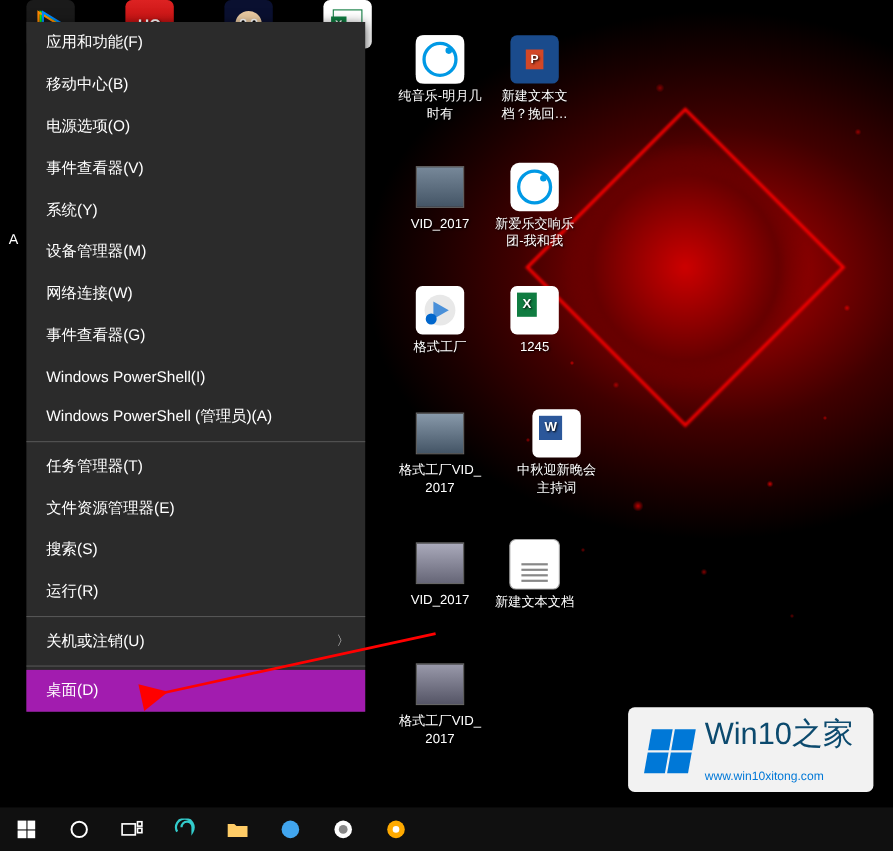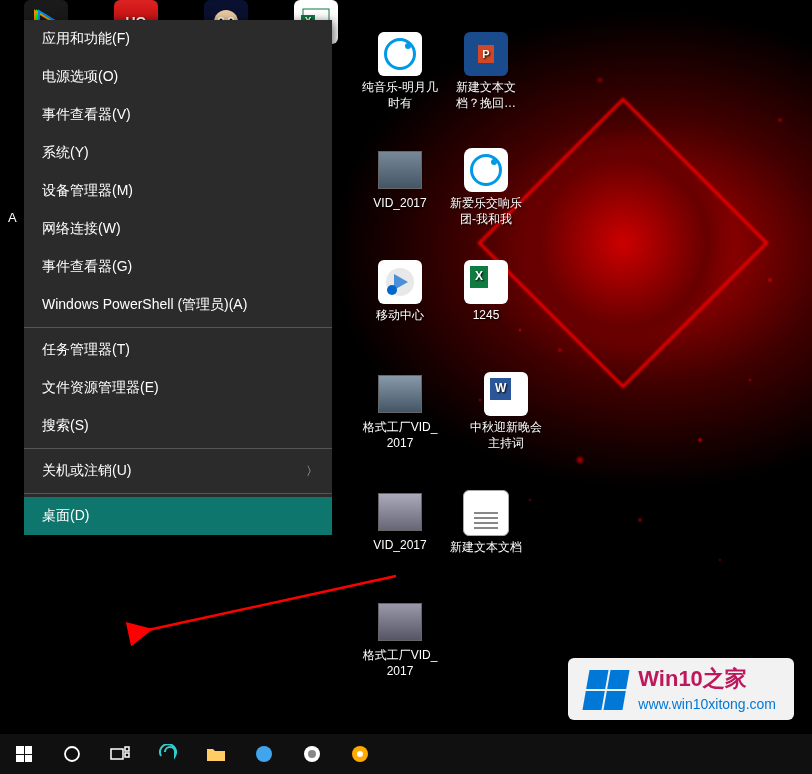--- a/index.html
+++ b/index.html
@@ -24,34 +24,34 @@
 .dicon .ibox{width:44px;height:44px;border-radius:6px;margin-bottom:4px;display:flex;align-items:center;justify-content:center;font-size:22px;color:#fff}
 .dicon .lbl{width:76px;overflow:hidden;word-break:break-all;max-height:32px}
 
 .i-tencent{left:8px;top:0}.i-tencent .ibox{background:#1a1a1a}
 .i-uno{left:98px;top:0}.i-uno .ibox{background:linear-gradient(#d22,#a00);font-size:14px;font-weight:bold}
 .i-face{left:188px;top:0}.i-face .ibox{background:#0a1030}
 .i-excel0{left:278px;top:0}.i-excel0 .ibox{background:#fff;color:#107c41}
 
 .context-menu{position:absolute;left:24px;top:20px;width:308px;background:#2b2b2b;color:#fff;font-size:14px;box-shadow:2px 2px 10px rgba(0,0,0,.6);z-index:10}
 .context-menu .mi{padding:10px 18px;cursor:default;position:relative}
-.context-menu .mi:hover,.context-menu .mi.hl{background:#0f766e}
+.context-menu .mi:hover,.context-menu .mi.hl{background:#a21caf}
 .context-menu .sep{height:1px;background:#555;margin:3px 0}
 .context-menu .arrow{position:absolute;right:14px;top:50%;transform:translateY(-50%);font-size:12px;color:#ccc}
 .taskbar{position:absolute;left:0;bottom:0;width:100%;height:40px;background:#101010;display:flex;align-items:center;z-index:5}
 .tb-btn{width:48px;height:40px;display:flex;align-items:center;justify-content:center;color:#fff;font-size:18px}
 .tb-btn.start{color:#fff}
 .win-logo-sm{width:16px;height:16px;display:grid;grid-template-columns:1fr 1fr;grid-template-rows:1fr 1fr;gap:1px}
 .win-logo-sm span{background:#fff}
 .watermark{position:absolute;right:18px;bottom:54px;background:rgba(255,255,255,.95);border-radius:6px;padding:10px 18px 8px;display:flex;align-items:center;gap:12px;box-shadow:0 2px 8px rgba(0,0,0,.4);z-index:6}
 .winlogo-blue{width:40px;height:40px;display:grid;grid-template-columns:1fr 1fr;grid-template-rows:1fr 1fr;gap:2px;transform:skewX(-10deg)}
 .winlogo-blue span{background:#0078d7}
 .wm-text{display:flex;flex-direction:column}
-.wm-title{font-size:22px;font-weight:bold;color:#be185d;line-height:1}
-.wm-url{font-size:14px;color:#0078d7;margin-top:6px}
+.wm-title{font-size:28px;font-weight:normal;color:#0c4a6e;line-height:1}
+.wm-url{font-size:11px;color:#0078d7;margin-top:19px}
 .ptr-arrow{position:absolute;z-index:12;pointer-events:none}
 .letter-a{position:absolute;left:8px;top:210px;color:#fff;font-size:13px;text-shadow:1px 1px 2px #000}
 
 .thumb{width:44px;height:36px;background:#ccc;border:1px solid #666;display:flex;align-items:center;justify-content:center;font-size:10px;color:#333}
 .audio .ibox{background:#fff;border-radius:8px}
 .ppt .ibox{background:#d24726;color:#fff;font-size:14px;font-weight:bold}
 .xls .ibox{background:#fff;color:#107c41;font-size:14px;font-weight:bold;position:relative}
 .xls .ibox::before{content:"X";position:absolute;left:6px;top:6px;background:#107c41;color:#fff;font-size:12px;padding:3px 5px;font-weight:bold}
 .word .ibox{background:#fff;position:relative}
 .word .ibox::before{content:"W";position:absolute;left:6px;top:6px;background:#2b579a;color:#fff;font-size:12px;padding:3px 5px;font-weight:bold}
@@ -122,21 +122,21 @@
         <div class="lbl">VID_2017</div>
       </div>
     <div class="dicon" style="left:362px;top:260px">
         <div class="ibox" style="background:#fff;position:relative">
           <svg width="36" height="36" viewBox="0 0 36 36">
             <circle cx="18" cy="18" r="14" fill="#e8e8e8"></circle>
             <path d="M12 10 L26 18 L12 26 Z" fill="#4a90d9"></path>
             <circle cx="10" cy="26" r="5" fill="#0066cc"></circle>
           </svg>
         </div>
-        <div class="lbl">移动中心</div>
+        <div class="lbl">格式工厂</div>
       </div>
     <div class="dicon" style="left:362px;top:372px">
         <div class="ibox" style="padding:0">
           <div class="thumb" style="background:linear-gradient(#8899aa,#445566)"></div>
         </div>
         <div class="lbl">格式工厂VID_2017</div>
       </div>
     <div class="dicon" style="left:362px;top:490px">
         <div class="ibox" style="padding:0">
           <div class="thumb" style="background:linear-gradient(#aab,#667)"></div>
@@ -171,31 +171,34 @@
         <div class="lbl">中秋迎新晚会主持词</div>
       </div>
     <div class="dicon txt" style="left:448px;top:490px">
         <div class="ibox" style="position:relative"></div>
         <div class="lbl">新建文本文档</div>
       </div>
   </div>
 
   <div class="context-menu">
     <div class="mi">应用和功能(F)</div>
+    <div class="mi">移动中心(B)</div>
     <div class="mi">电源选项(O)</div>
     <div class="mi">事件查看器(V)</div>
     <div class="mi">系统(Y)</div>
     <div class="mi">设备管理器(M)</div>
     <div class="mi">网络连接(W)</div>
     <div class="mi">事件查看器(G)</div>
+    <div class="mi">Windows PowerShell(I)</div>
     <div class="mi">Windows PowerShell (管理员)(A)</div>
     <div class="sep"></div>
     <div class="mi">任务管理器(T)</div>
     <div class="mi">文件资源管理器(E)</div>
     <div class="mi">搜索(S)</div>
+    <div class="mi">运行(R)</div>
     <div class="sep"></div>
     <div class="mi"><span>关机或注销(U)</span><span class="arrow">〉</span></div>
     <div class="sep"></div>
     <div class="mi hl">桌面(D)</div>
   </div>
 
   <svg class="ptr-arrow" width="812" height="774" style="left:0;top:0">
     <defs>
         <marker id="ah" markerWidth="12" markerHeight="10" refX="2" refY="5" orient="auto">
           <path d="M10 0 L0 5 L10 10 Z" fill="#ff0000"></path>

